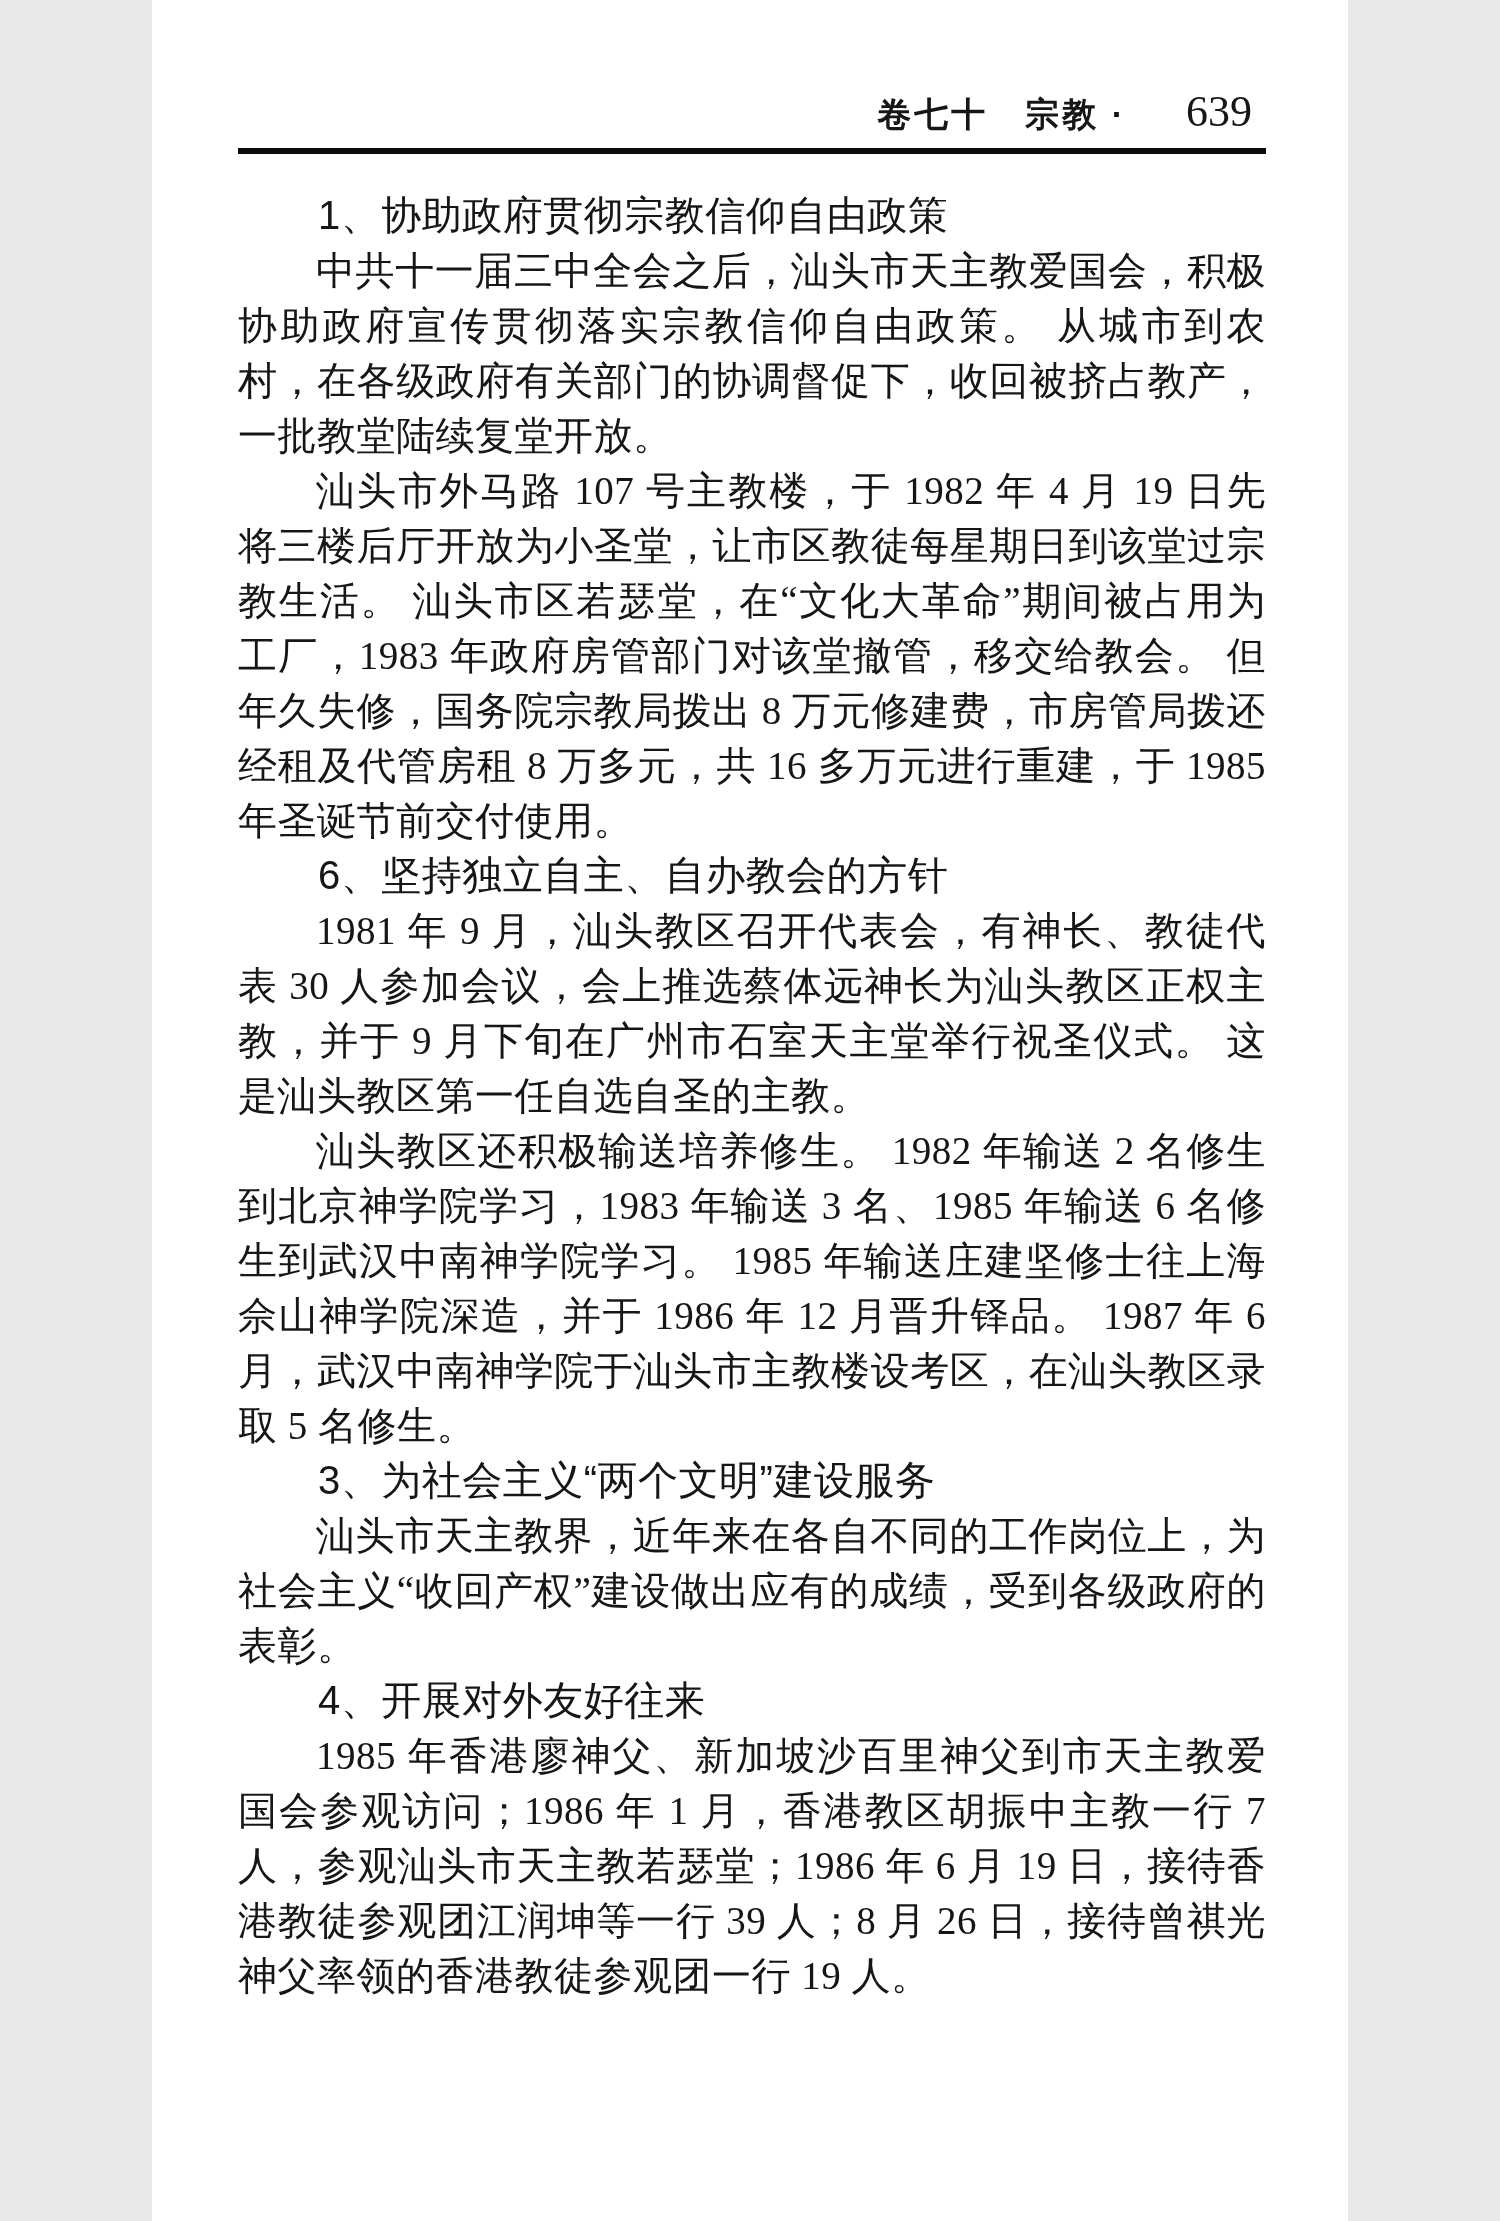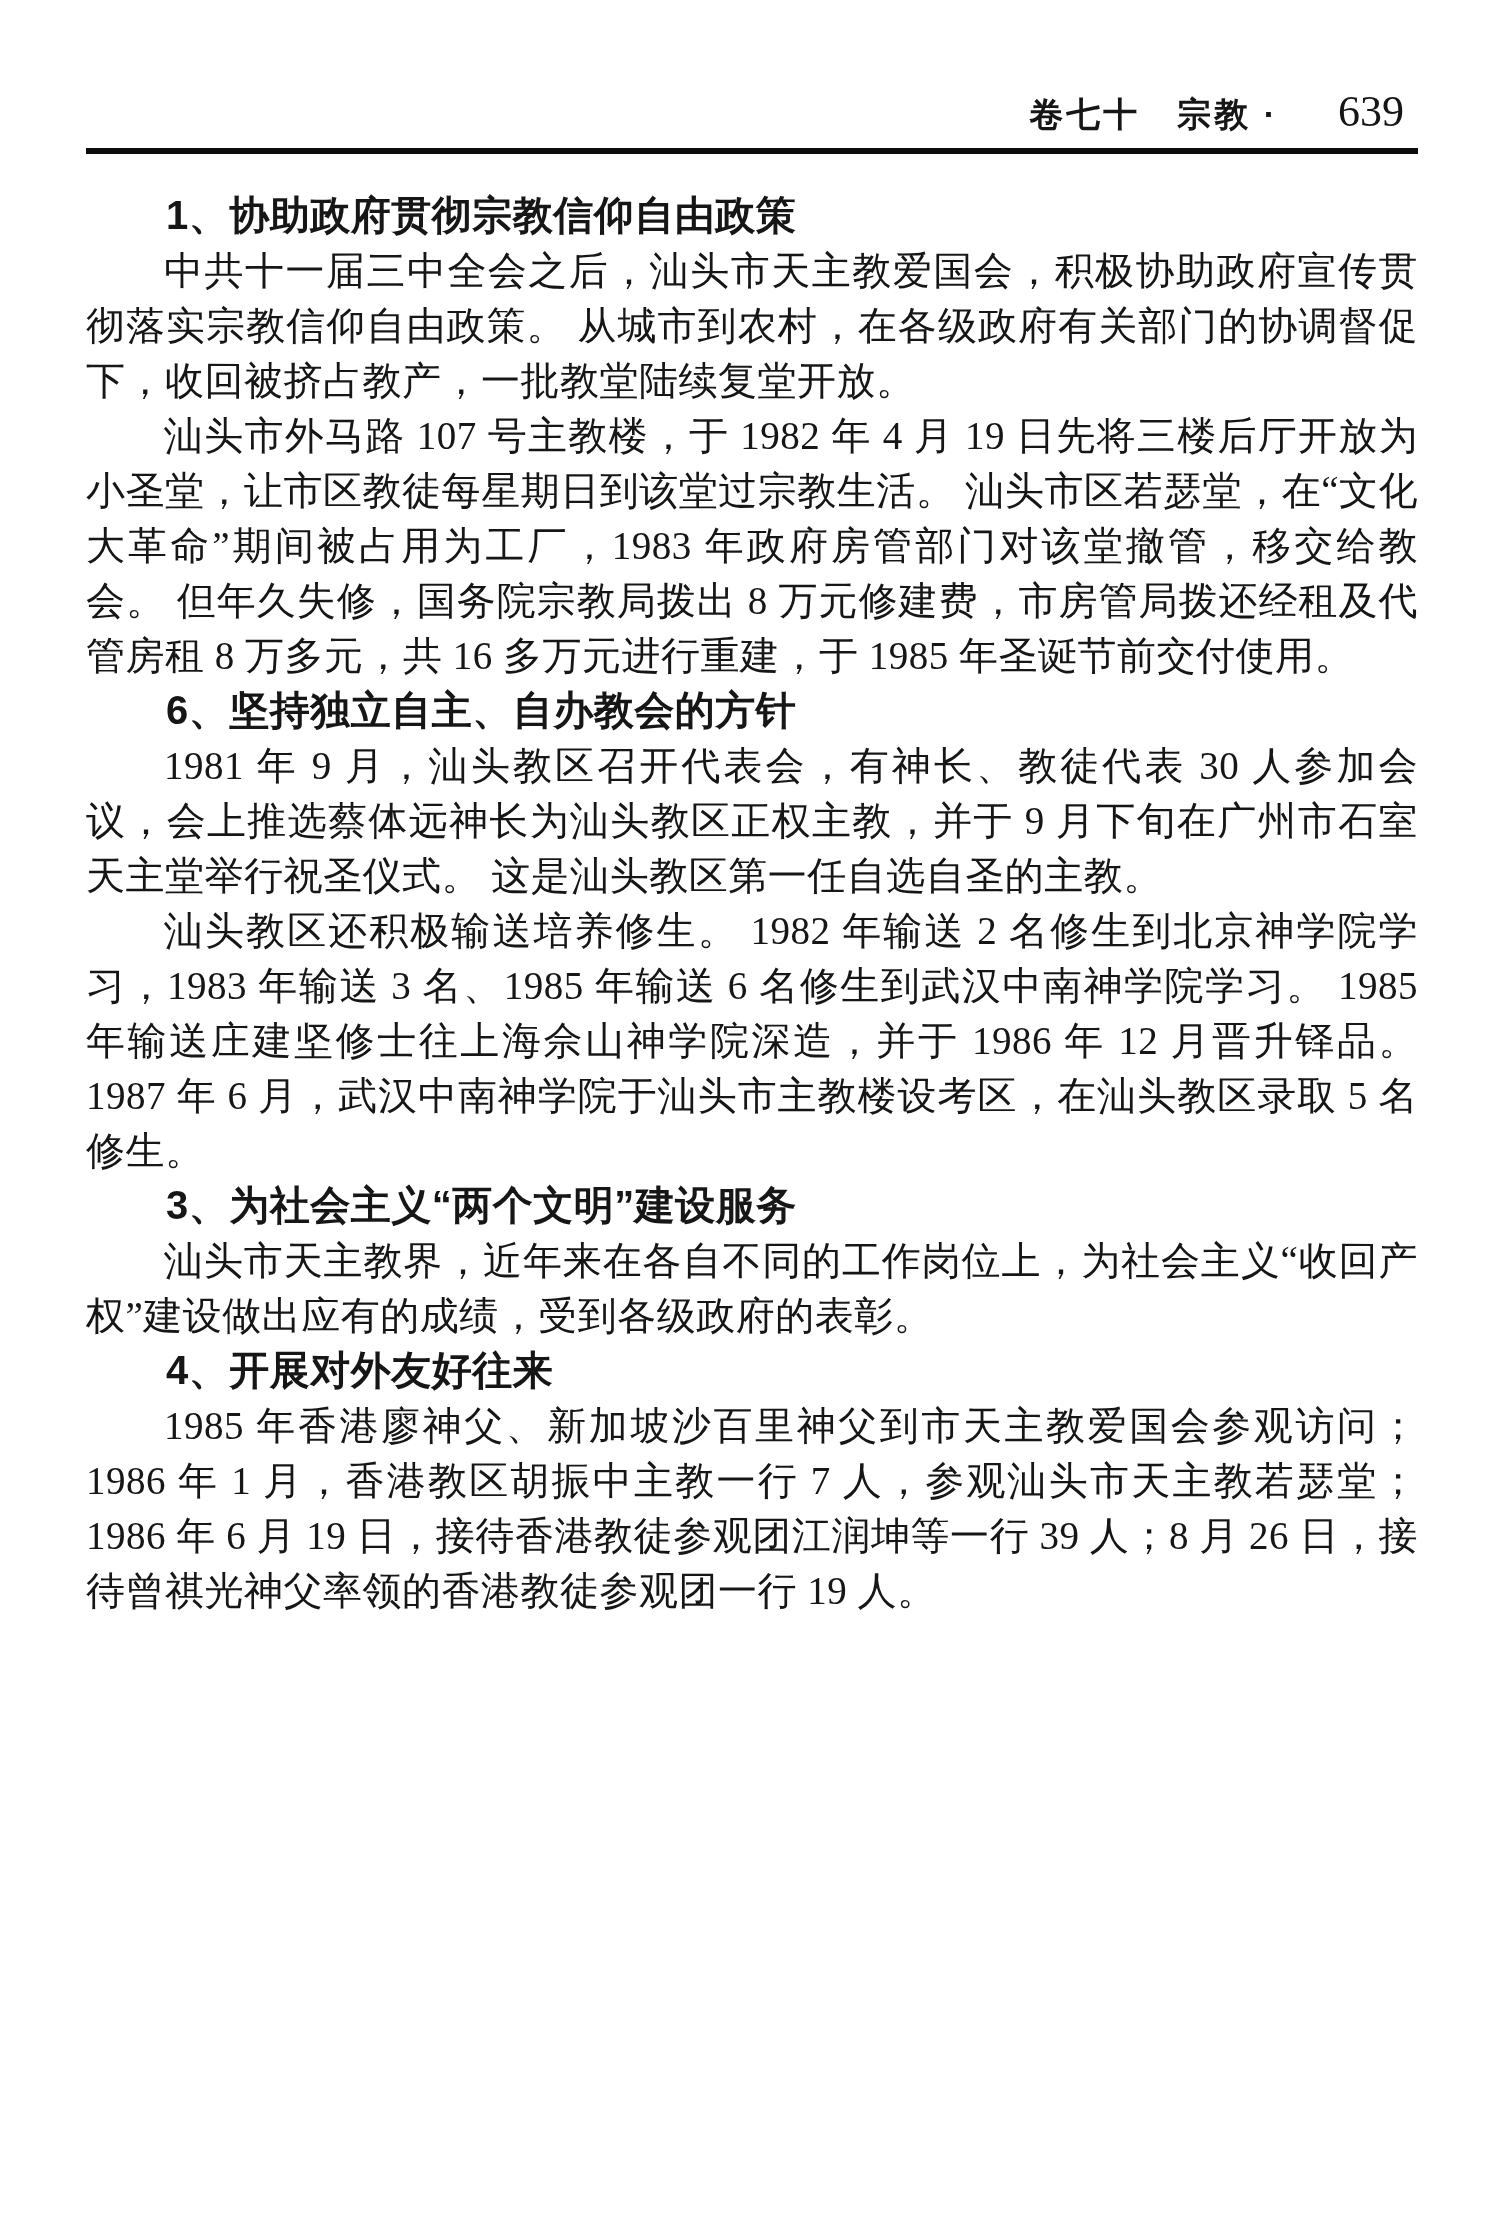--- a/index.html
+++ b/index.html
@@ -2,21 +2,21 @@
 <html lang="zh"><head>
 <meta charset="utf-8">
 <style>
   html, body {
     margin: 0;
     padding: 0;
     background: #e8e8e8;
   }
   .page {
     position: relative;
-    width: 1500px;
+    width: 1196px;
     height: 2221px;
     margin: 0 auto;
     background: #ffffff;
     box-sizing: border-box;
     padding: 86px 82px 0 86px;
     overflow: hidden;
     color: #161616;
     font-family: "Liberation Serif", "DejaVu Serif", serif;
   }
   .page-header {
@@ -47,21 +47,21 @@
   }
   .content {
     font-size: 39px;
     line-height: 55px;
     text-align: justify;
     letter-spacing: 0.5px;
   }
   .section-heading {
     margin: 0;
     font-family: "Liberation Sans", "DejaVu Sans", sans-serif;
-    font-weight: 700;
+    font-weight: 400;
     font-size: 40px;
     line-height: 55px;
     text-indent: 2em;
     letter-spacing: 0.5px;
     text-align: left;
   }
   .body-paragraph {
     margin: 0;
     text-indent: 2em;
     font-family: Liberation Serif, serif;

